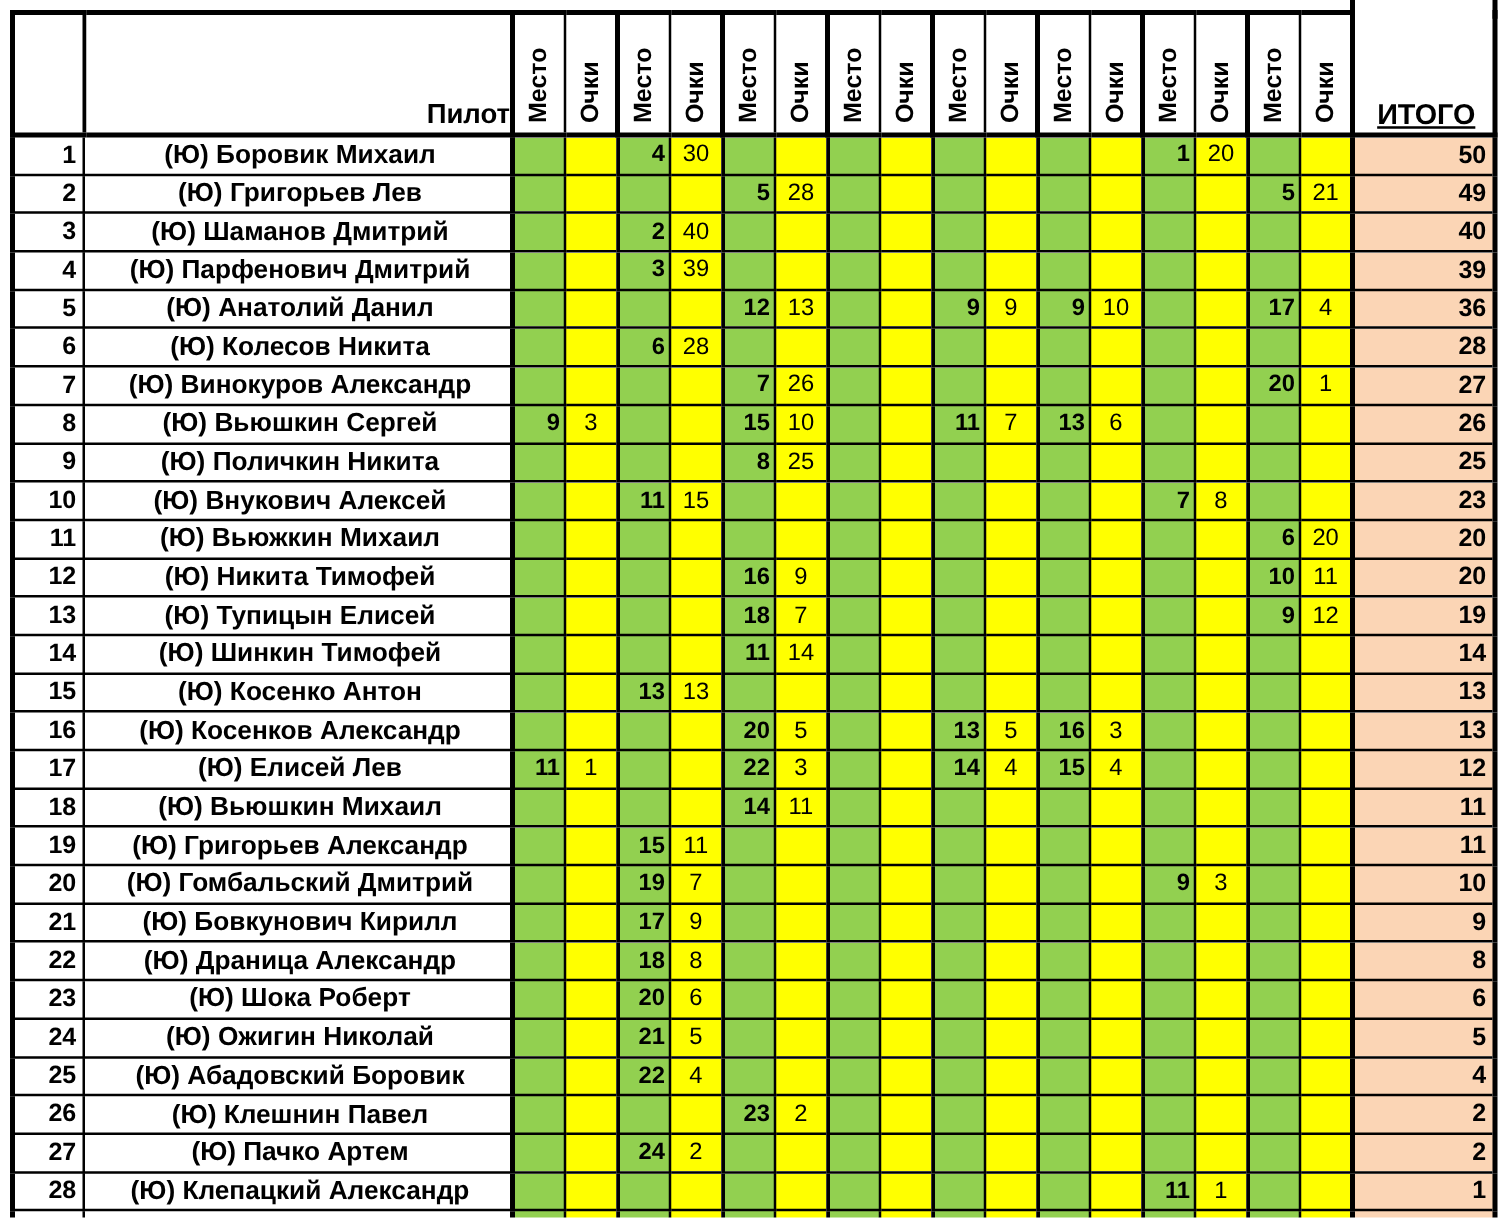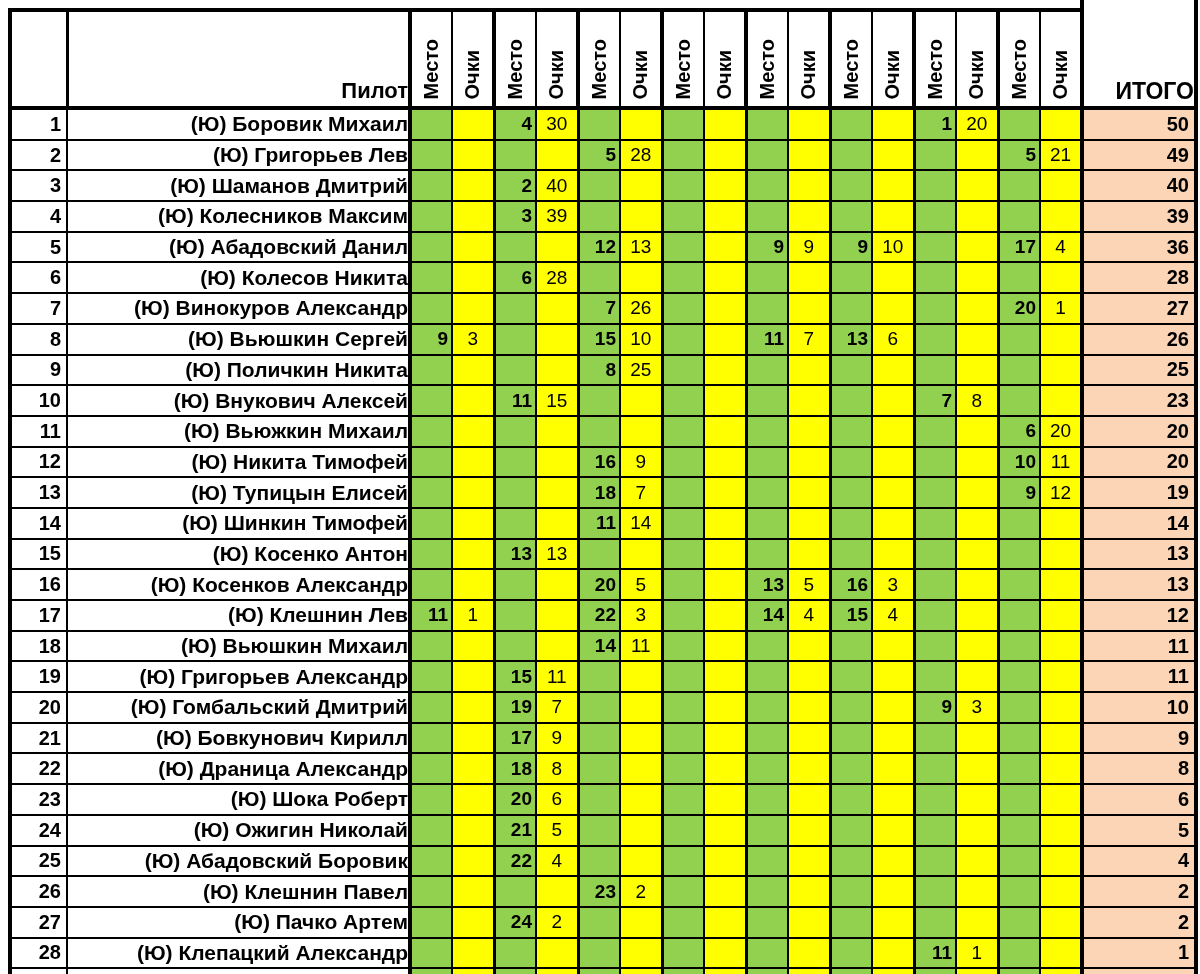--- a/index.html
+++ b/index.html
@@ -46,32 +46,32 @@
   th.rot span{
     display:inline-block;
     writing-mode:vertical-rl;transform:rotate(180deg);
     font-size:20px;font-weight:bold;line-height:1.05;
     padding:3px 0 4px 0;
   }
   th.total-h{
     border-left:4px solid var(--c-border);
     border-right:4px solid var(--c-border);
     border-top:4px solid #ffffff;
-    vertical-align:bottom;text-align:right;
-    font-size:23px;padding:0 0 1px 4px;
+    vertical-align:bottom;text-align:center;
+    font-size:23px;padding:0 0 1px 4px;text-decoration:underline;
   }
   tbody td{height:28.7px;font-size:19px;}
   tbody tr:last-child td{border-bottom:4px solid var(--c-border);}
   td.rownum{
     background:#fff;font-weight:bold;text-align:right;
     padding-right:5px;font-size:20px;
     border-left:4px solid var(--c-border);
   }
   td.pilot{
-    background:#fff;font-weight:bold;text-align:right;
+    background:#fff;font-weight:bold;text-align:center;
     padding-left:4px;font-size:21px;
     border-right:4px solid var(--c-border);
   }
   td.place{
     background:var(--c-place);
     font-weight:bold;text-align:right;padding-right:3px;
     border-left:3px solid var(--c-border);
   }
   td.points{
     background:var(--c-points);
@@ -192,42 +192,42 @@
         <td class="place"></td>
         <td class="points"></td>
         <td class="place"></td>
         <td class="points"></td>
         <td class="place"></td>
         <td class="points"></td>
         <td class="total">40</td>
       </tr>
       <tr>
         <td class="rownum">4</td>
-        <td class="pilot">(Ю) Колесников Максим</td>
+        <td class="pilot">(Ю) Парфенович Дмитрий</td>
         <td class="place"></td>
         <td class="points"></td>
         <td class="place">3</td>
         <td class="points">39</td>
         <td class="place"></td>
         <td class="points"></td>
         <td class="place"></td>
         <td class="points"></td>
         <td class="place"></td>
         <td class="points"></td>
         <td class="place"></td>
         <td class="points"></td>
         <td class="place"></td>
         <td class="points"></td>
         <td class="place"></td>
         <td class="points"></td>
         <td class="total">39</td>
       </tr>
       <tr>
         <td class="rownum">5</td>
-        <td class="pilot">(Ю) Абадовский Данил</td>
+        <td class="pilot">(Ю) Анатолий Данил</td>
         <td class="place"></td>
         <td class="points"></td>
         <td class="place"></td>
         <td class="points"></td>
         <td class="place">12</td>
         <td class="points">13</td>
         <td class="place"></td>
         <td class="points"></td>
         <td class="place">9</td>
         <td class="points">9</td>
@@ -465,21 +465,21 @@
         <td class="place">16</td>
         <td class="points">3</td>
         <td class="place"></td>
         <td class="points"></td>
         <td class="place"></td>
         <td class="points"></td>
         <td class="total">13</td>
       </tr>
       <tr>
         <td class="rownum">17</td>
-        <td class="pilot">(Ю) Клешнин Лев</td>
+        <td class="pilot">(Ю) Елисей Лев</td>
         <td class="place">11</td>
         <td class="points">1</td>
         <td class="place"></td>
         <td class="points"></td>
         <td class="place">22</td>
         <td class="points">3</td>
         <td class="place"></td>
         <td class="points"></td>
         <td class="place">14</td>
         <td class="points">4</td>

